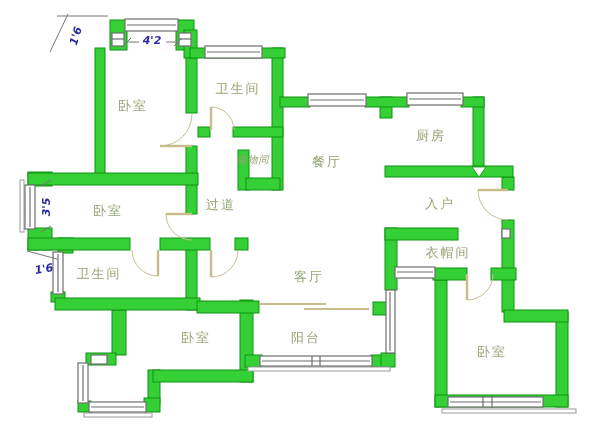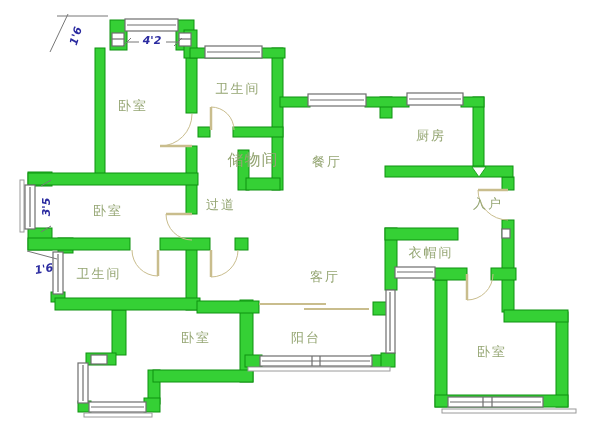--- a/index.html
+++ b/index.html
@@ -6,21 +6,21 @@
   .canvas{
     position:relative;width:600px;height:439px;background:#ffffff;overflow:hidden;
     font-family:"DejaVu Sans",sans-serif;
   }
   .plan-svg{position:absolute;left:0;top:0;}
   .room-label{
     position:absolute;transform:translate(-50%,-50%);
     font-size:13px;letter-spacing:2px;color:#94a572;white-space:nowrap;
     font-family:"DejaVu Sans",sans-serif;
   }
-  .room-label.small{font-size:16px;letter-spacing:1px;}
+  .room-label.small{font-size:10px;letter-spacing:1px;font-style:italic;}
   .dim{
     position:absolute;transform:translate(-50%,-50%);
     font-size:11px;font-style:italic;color:#2b2ba0;white-space:nowrap;
     font-family:"DejaVu Sans",sans-serif;font-weight:bold;
   }
 </style>
 </head>
 <body>
 
 <div class="canvas">
@@ -209,24 +209,24 @@
     </g>
   </svg>
 
   <div class="room-label" style="left:133px;top:106px;">卧室</div>
   <div class="room-label" style="left:238px;top:89px;">卫生间</div>
   <div class="room-label" style="left:327px;top:162px;">餐厅</div>
   <div class="room-label" style="left:431px;top:136px;">厨房</div>
   <div class="room-label small" style="left:253px;top:160px;">储物间</div>
   <div class="room-label" style="left:221px;top:205px;">过道</div>
   <div class="room-label" style="left:108px;top:211px;">卧室</div>
-  <div class="room-label" style="left:440px;top:204px;margin-left:48px;">入户</div>
-  <div class="room-label" style="left:431px;top:253px;">衣帽间</div>
+  <div class="room-label" style="left:440px;top:204px;">入户</div>
+  <div class="room-label" style="left:448px;top:253px;">衣帽间</div>
   <div class="room-label" style="left:99px;top:274px;">卫生间</div>
-  <div class="room-label" style="left:325px;top:277px;">客厅</div>
+  <div class="room-label" style="left:309px;top:277px;">客厅</div>
   <div class="room-label" style="left:196px;top:338px;">卧室</div>
   <div class="room-label" style="left:306px;top:338px;">阳台</div>
   <div class="room-label" style="left:492px;top:352px;">卧室</div>
 
   <div class="dim" style="left:76px;top:36px;transform:translate(-50%,-50%) rotate(-72deg);">1'6</div>
   <div class="dim" style="left:152px;top:40px;">4'2</div>
   <div class="dim" style="left:46px;top:207px;transform:translate(-50%,-50%) rotate(-90deg);">3'5</div>
   <div class="dim" style="left:44px;top:269px;transform:translate(-50%,-50%) rotate(-10deg);">1'6</div>
 
 </div>

